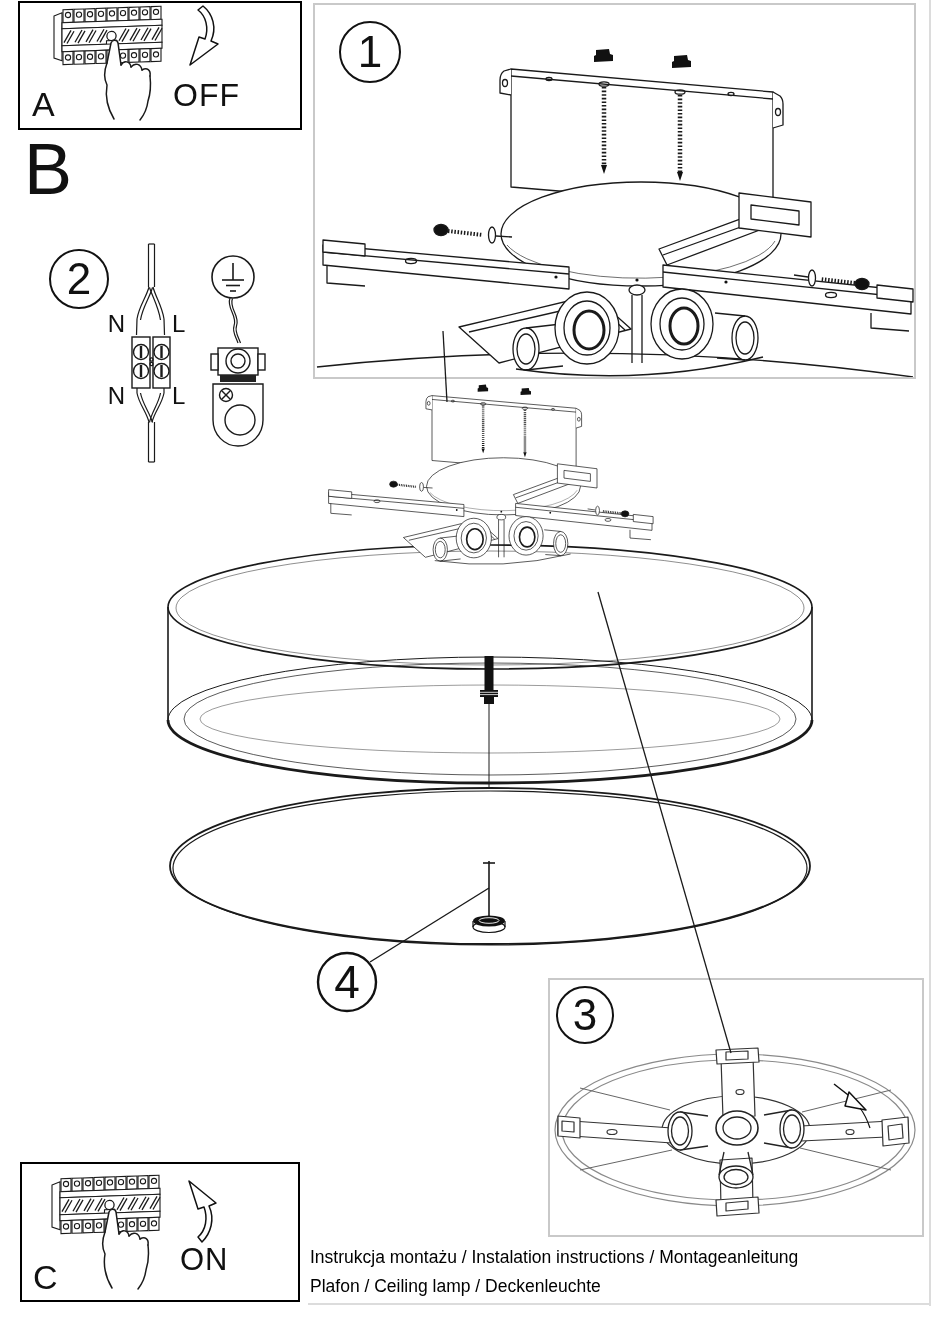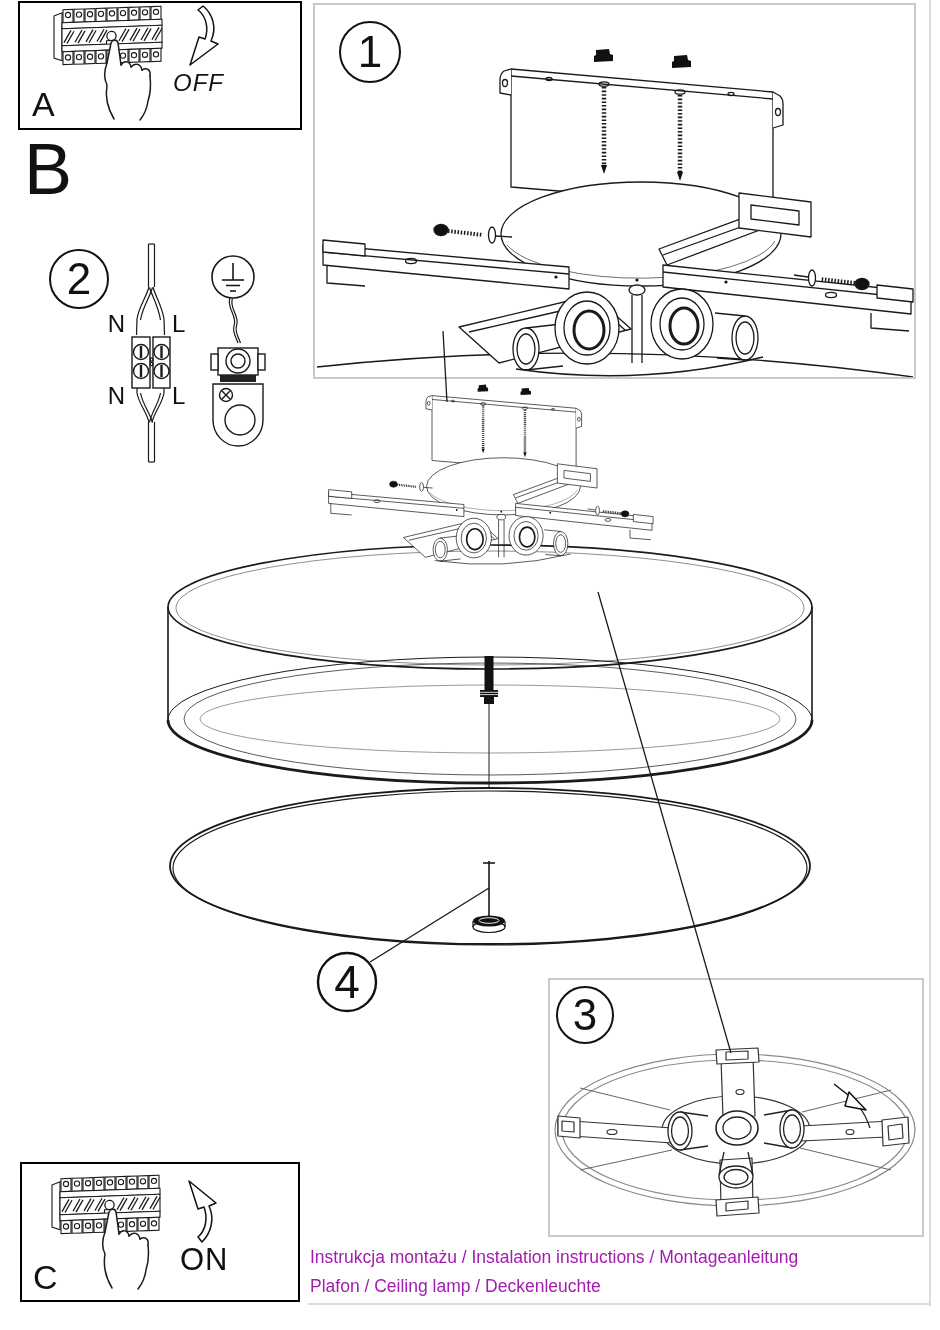--- a/index.html
+++ b/index.html
@@ -12,21 +12,21 @@
   .box.light{border:2px solid #c9c9c9;}
   .badge{
     position:absolute;border:2.5px solid #111;border-radius:50%;
     display:flex;align-items:center;justify-content:center;
     font-size:44px;color:#111;background:#fff;z-index:6;line-height:1;
   }
   .biglabel{position:absolute;color:#111;line-height:1;z-index:6;}
   svg{display:block;}
   svg text{font-family:"Liberation Sans", sans-serif;}
   .footer{position:absolute;left:310px;top:1243px;z-index:4;}
-  .footer div{font-size:17.5px;line-height:29px;color:#a21caf;white-space:nowrap;}
+  .footer div{font-size:17.5px;line-height:29px;color:#000000;white-space:nowrap;}
   .page-frame-right{position:absolute;left:929px;top:0;width:2px;height:1306px;background:#dcdcdc;z-index:0;}
   .page-frame-bottom{position:absolute;left:308px;top:1303px;width:623px;height:2px;background:#dcdcdc;z-index:0;}
   .mainsvg{position:absolute;left:0;top:0;z-index:5;pointer-events:none;}
   .boxsvg{position:absolute;left:0;top:0;}
 </style>
 </head>
 <body>
 
 <div class="page">
 
@@ -190,21 +190,21 @@
       </g>
     </defs>
   </svg>
 
   <div class="box dark" style="left:18px;top:1px;width:284px;height:129px;">
     <svg class="boxsvg" width="280" height="125" viewBox="0 0 280 125">
       <use href="#breaker-unit" x="34" y="7"></use>
       <path d="M183,3 C193,11 197,25 191,38 L198,41 L170,62 L179,34 L185,36 C189,25 186,13 178,7 Z" fill="#fff" stroke="#111" stroke-width="1.5" stroke-linejoin="round"></path>
     </svg>
     <div class="biglabel" style="left:12px;top:84px;font-size:34px;">A</div>
-    <div class="biglabel" style="left:153px;top:68px;font-size:24px;letter-spacing:1px;font-style:italic;">OFF</div>
+    <div class="biglabel" style="left:153px;top:76px;font-size:32px;letter-spacing:1px;">OFF</div>
   </div>
 
   <div class="biglabel" style="left:24px;top:133px;font-size:72px;">B</div>
 
   <div class="badge" style="left:49px;top:249px;width:56px;height:56px;">
     <span>2</span>
   </div>
   <svg class="boxsvg" style="left:30px;top:230px;z-index:3;" width="250" height="245" viewBox="0 0 250 245">
     <g stroke="#1a1a1a" stroke-width="1.2" fill="none">
 

